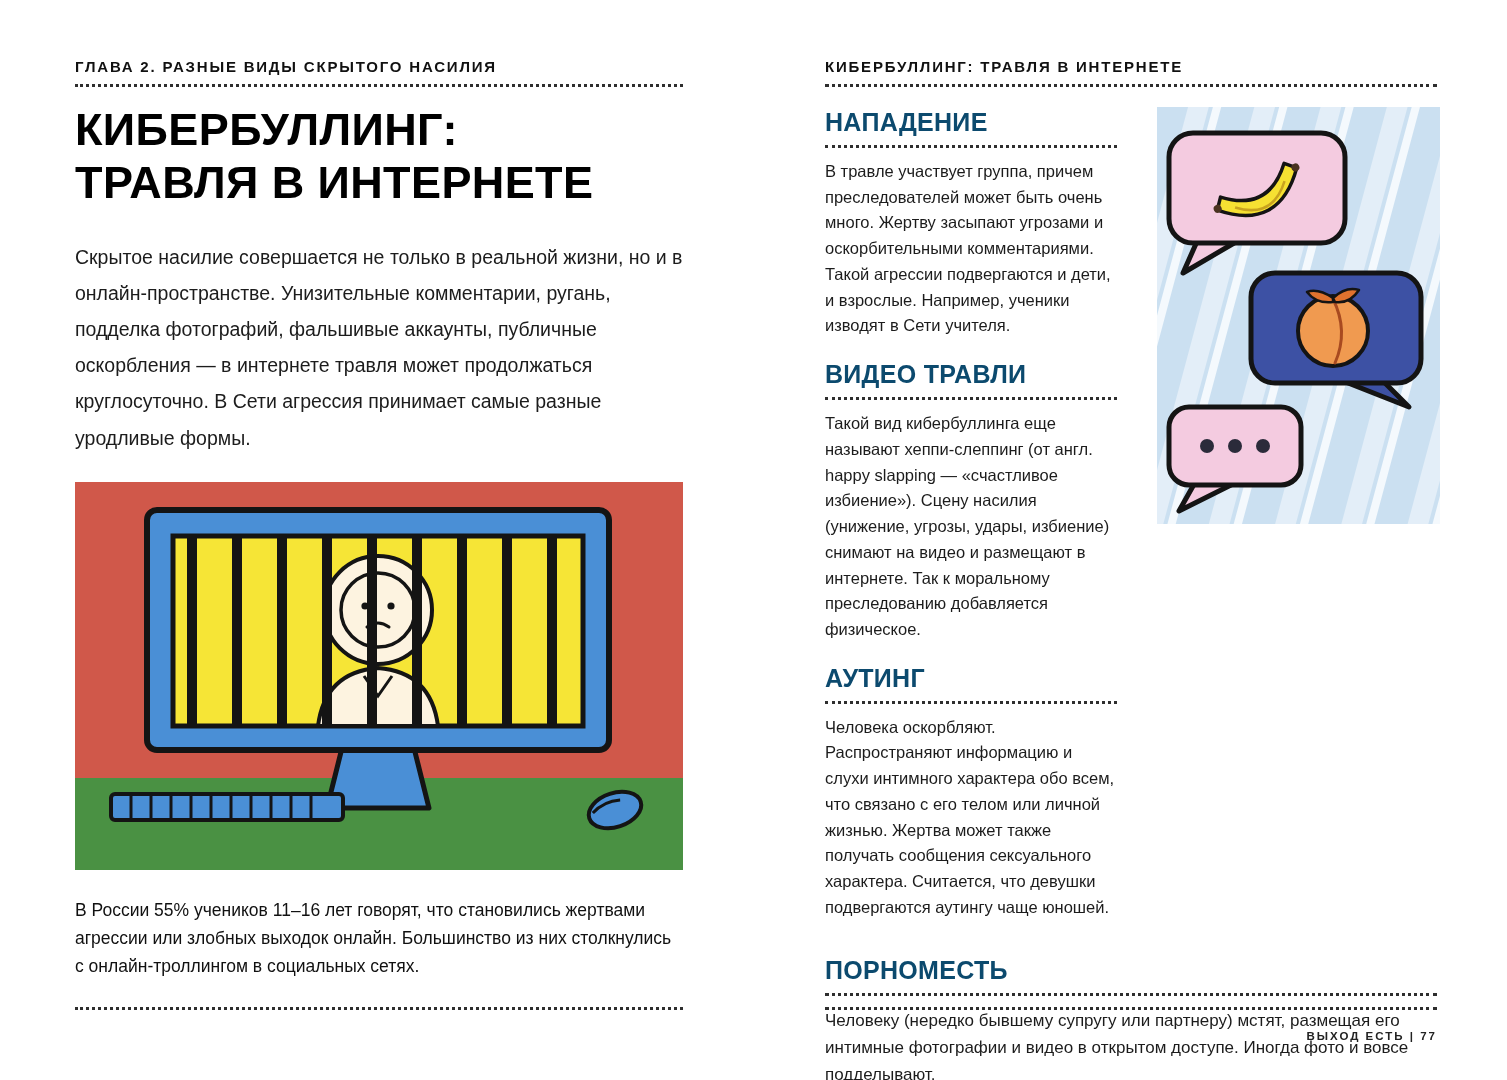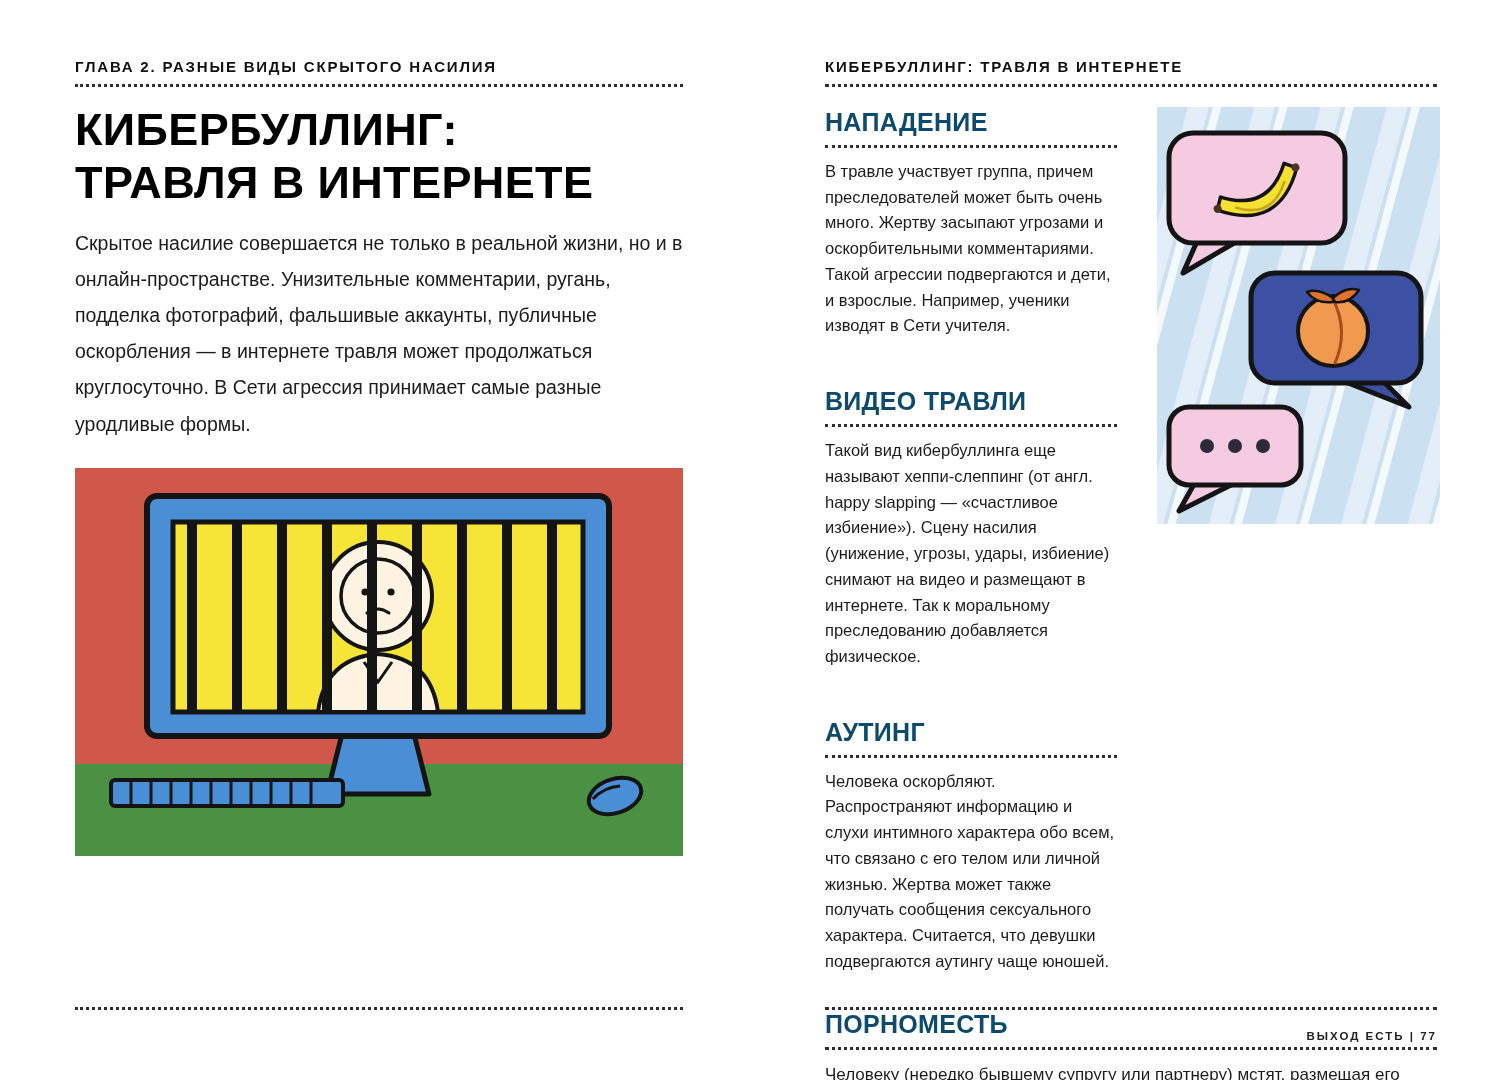--- a/index.html
+++ b/index.html
@@ -16,38 +16,38 @@
 
   .running-header {
     font-size:15px; font-weight:700; letter-spacing:1.8px; color:#111;
   }
   .dotted { border-bottom:3px dotted #2e2e2e; height:1px; margin-top:9px; }
 
   h1.title {
     margin-top:16px; font-size:45px; font-weight:800; line-height:1.18;
     letter-spacing:.4px; color:#000;
   }
-  .intro { margin-top:16px; font-size:19.5px; line-height:1.85; color:#1c1c1c; }
+  .intro { margin-top:30px; font-size:19.5px; line-height:1.85; color:#1c1c1c; }
 
   .illo-left { display:block; margin-top:26px; width:608px; height:388px; }
   .caption { margin-top:26px; font-size:17.5px; line-height:1.62; font-weight:500; color:#111; }
 
   .page-bottom { position:absolute; left:75px; right:70px; top:998px; }
   .page-right .page-bottom { left:72px; }
   .footer { margin-top:20px; font-size:11.5px; font-weight:700; letter-spacing:2px; color:#222; }
   .footer-right { text-align:right; }
 
   .rp-columns { display:flex; gap:40px; margin-top:20px; }
   .rp-col-left  { width:292px; flex:0 0 292px; }
   .rp-col-right { width:283px; flex:0 0 283px; }
 
   .section h2 { font-size:25px; font-weight:800; letter-spacing:.3px; color:#0c4a6e; line-height:1.2; }
   .section .rule { border-bottom:3px dotted #2e2e2e; height:1px; margin:8px 0 11px; }
   .section p { font-size:16.5px; line-height:1.56; color:#1c1c1c; }
-  .section + .section { margin-top:47px; }
+  .section + .section { margin-top:20px; }
 
   .illo-right { display:block; width:283px; height:417px; }
   .rp-col-right .section { margin-top:24px; }
   .rp-col-right .section h2 { max-width:215px; margin-bottom:12px; }
 
   .rp-full { margin-top:34px; }
   .rp-full p { font-size:17px; line-height:1.6; }
 </style>
 </head>
 <body>
@@ -102,20 +102,21 @@
         <rect x="36" y="312" width="232" height="26" rx="4" stroke="#141414" stroke-width="4" fill="#4a8fd6"></rect>
         <path d="M 56 312 V 338 M 76 312 V 338 M 96 312 V 338 M 116 312 V 338 M 136 312 V 338 M 156 312 V 338 M 176 312 V 338 M 196 312 V 338 M 216 312 V 338 M 236 312 V 338" stroke="#141414" stroke-width="3" fill="none"></path>
       </g>
 
       <g transform="rotate(-18 540 328)">
         <ellipse cx="540" cy="328" rx="27" ry="17" stroke="#141414" stroke-width="4" fill="#4a8fd6"></ellipse>
         <path d="M 518 324 Q 532 316 548 320" stroke="#141414" stroke-width="3" fill="none"></path>
       </g>
     </svg>
 
+    <p class="caption">В России 55% учеников 11–16 лет говорят, что становились жертвами агрессии или злобных выходок онлайн. Большинство из них столкнулись с онлайн-троллингом в социальных сетях.</p>
 
     <div class="page-bottom">
       <div class="dotted"></div>
     </div>
   </div>
 
   <div class="page page-right">
     <div class="running-header">КИБЕРБУЛЛИНГ: ТРАВЛЯ В ИНТЕРНЕТЕ</div>
     <div class="dotted"></div>
 

